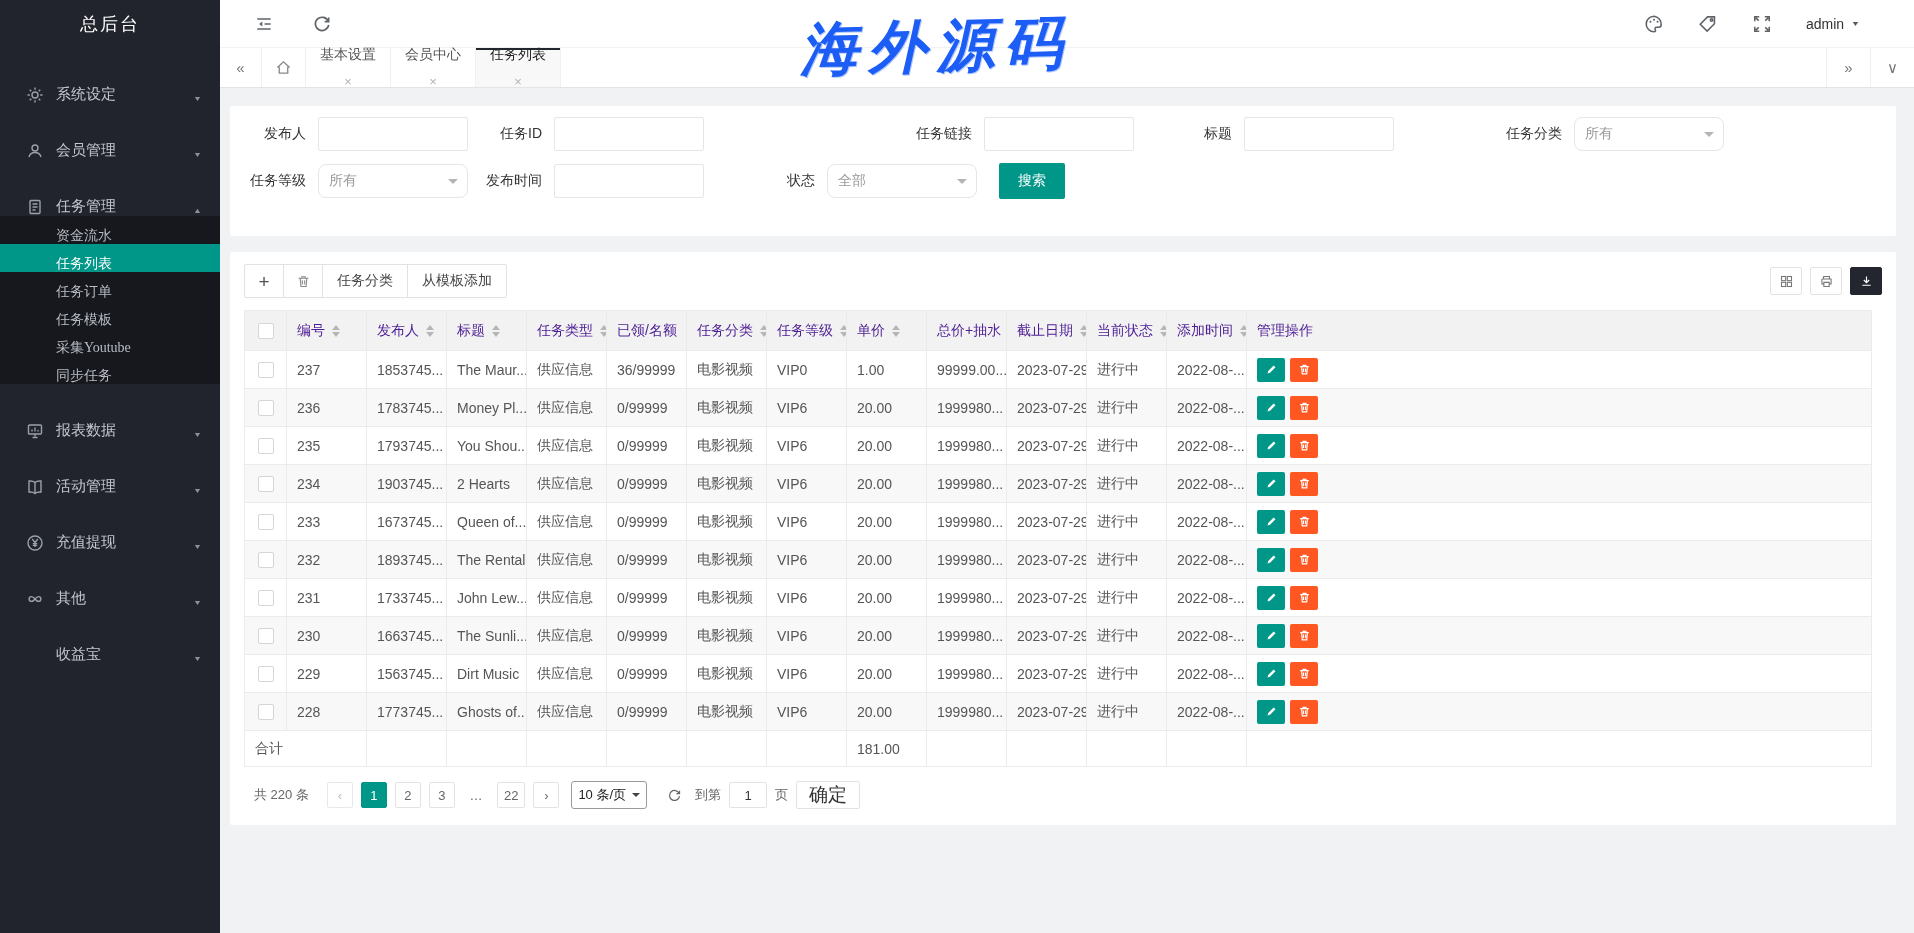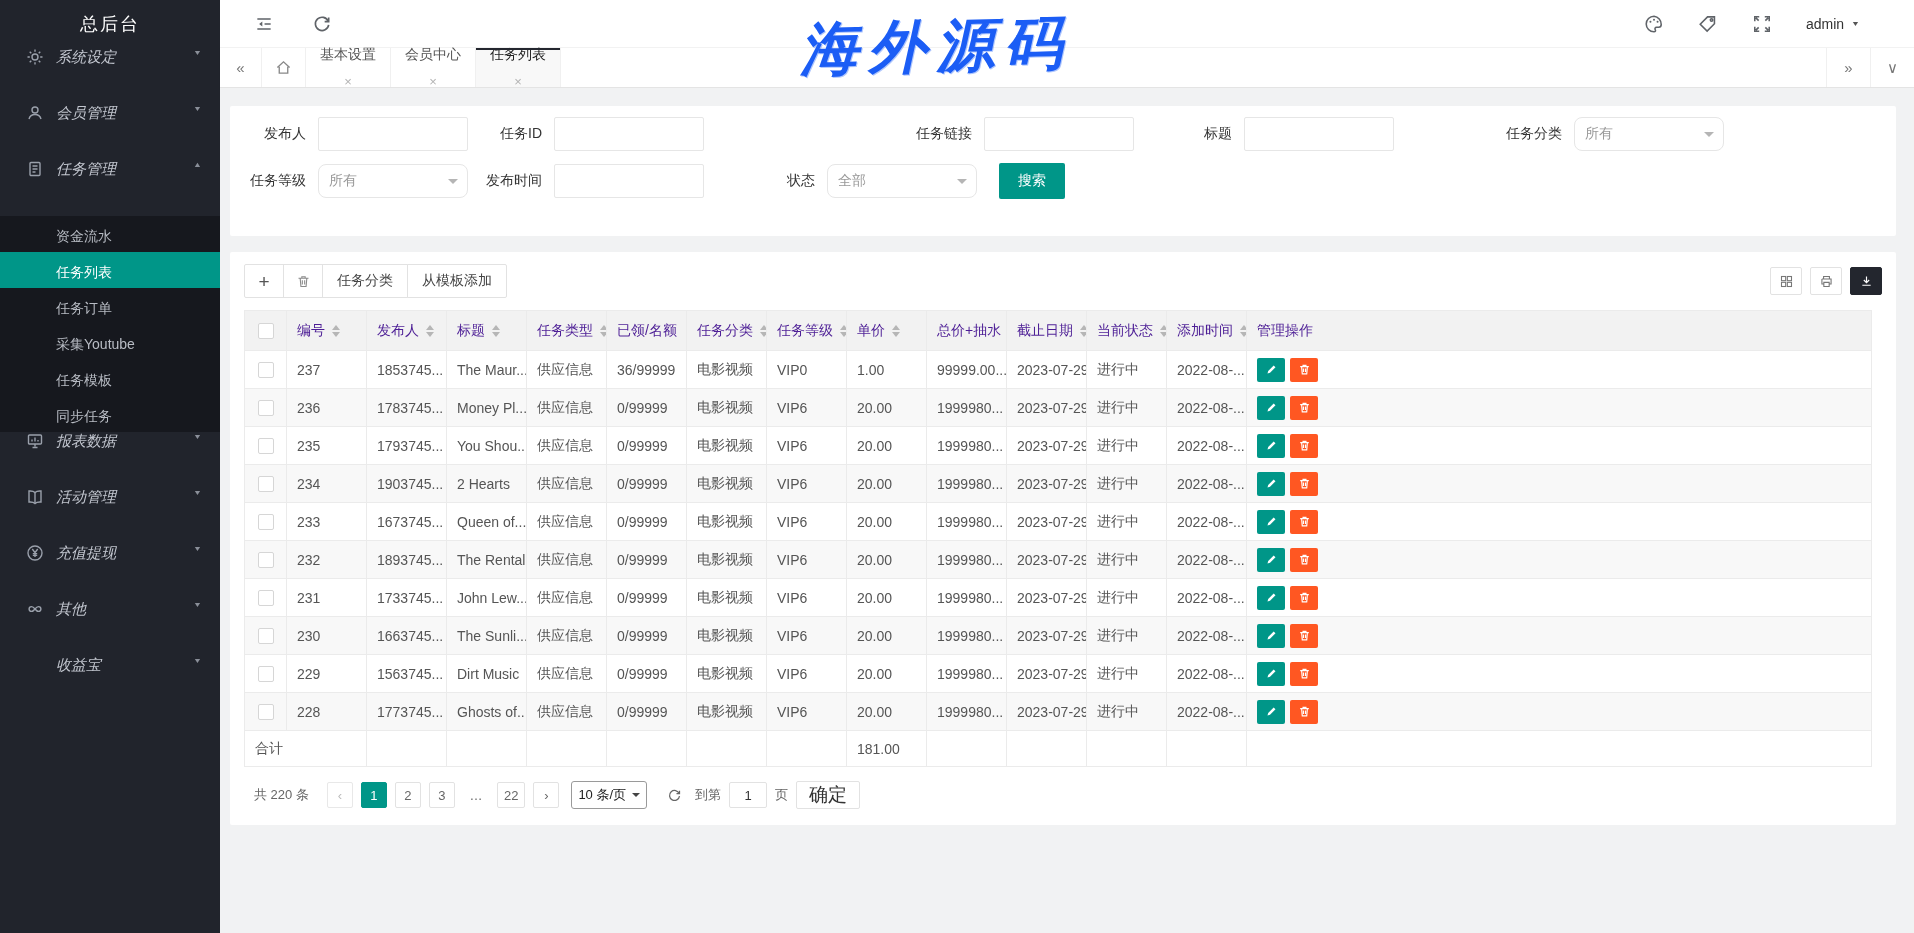--- a/index.html
+++ b/index.html
@@ -7,28 +7,28 @@
   body {
     font-family: "Liberation Sans", "DejaVu Sans", sans-serif;
     font-size: 14px; color: #333; background: #f1f2f3; position: relative;
   }
   .app { display: flex; width: 1914px; height: 933px; }
 
   
   .sidebar { width: 220px; height: 933px; background: #21242c; flex: none; }
   .side-title { height: 48px; line-height: 48px; text-align: center; color: #fff;
     font-size: 18px; letter-spacing: 2px; }
-  .side-item { height: 56px; display: flex; align-items: flex-start; padding: 0 18px 0 26px;
-    color: #c2c6cf; cursor: pointer; font-style: italic; }
+  .side-item { height: 56px; display: flex; align-items: flex-end; padding: 0 18px 0 26px;
+    color: #c2c6cf; cursor: pointer; }
   .side-item .mi { width: 18px; height: 18px; margin-right: 12px; flex: none; color:#9aa0ab; }
   .side-item .lbl { flex: 1; font-size: 15px; }
   .caret { font-size: 9px; color: #8a8f99; transform: scale(1,.8); }
   .side-sub { background: #16181e; }
-  .sub-item { height: 36px; line-height: 40px; padding-left: 56px; color: #b8bcc4;
-    font-size: 14px; cursor: pointer; }
+  .sub-item { height: 28px; line-height: 40px; padding-left: 56px; color: #b8bcc4;
+    font-size: 14px; cursor: pointer; font-family: Liberation Serif, serif; }
   .sub-item.active { background: #009688; color: #fff; }
   .side-item.leaf { padding-left: 56px; }
 
   
   .main { flex: 1; display: flex; flex-direction: column; min-width: 0; }
 
   .topbar { height: 48px; background: #fff; display: flex; align-items: center;
     padding: 0 54px 0 34px; border-bottom: 1px solid #f2f2f2; }
   .tb-ic { width: 20px; height: 20px; color: #5f6368; margin-right: 38px; cursor: pointer; }
   .topbar .right { margin-left: auto; display: flex; align-items: center; gap: 34px; }
@@ -172,22 +172,22 @@
               <path d="M6.5 6h5M6.5 9h5M6.5 12h3"></path>
             </svg>
         </span>
         <span class="lbl">任务管理</span>
         <span class="caret">▲</span>
       </div>
       <div class="side-sub">
         <div class="sub-item">资金流水</div>
         <div class="sub-item active">任务列表</div>
         <div class="sub-item">任务订单</div>
+        <div class="sub-item">任务模板</div>
         <div class="sub-item">采集Youtube</div>
-        <div class="sub-item">任务模板</div>
         <div class="sub-item">同步任务</div>
       </div>
       <div class="side-item">
         <span class="mi">
           <svg viewBox="0 0 18 18" fill="none" stroke="currentColor" stroke-width="1.4">
               <rect x="2.5" y="3" width="13" height="9" rx="1"></rect>
               <path d="M6 9.5V7.5M9 9.5V5.5M12 9.5V8M9 12v2.5M6.5 15.5h5"></path>
             </svg>
         </span>
         <span class="lbl">报表数据</span>

